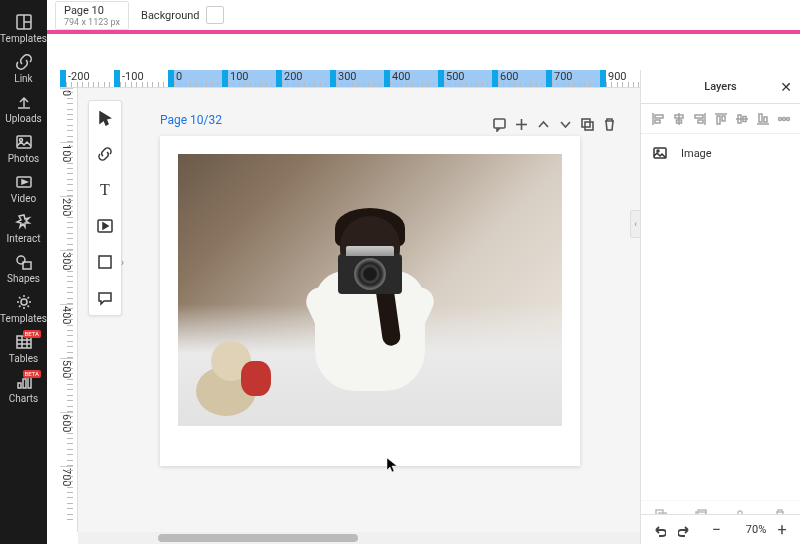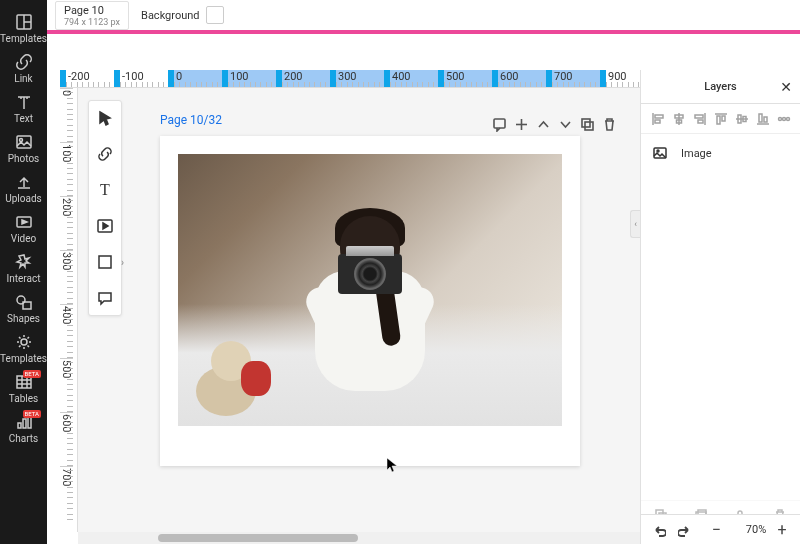--- a/index.html
+++ b/index.html
@@ -84,37 +84,31 @@
     <span>Templates</span>
   </div>
   <div class="rail-item">
     <svg>
         <path d="M7 11a4 4 0 0 1 0-6l2-2a4 4 0 0 1 6 6M11 7a4 4 0 0 1 0 6l-2 2a4 4 0 0 1-6-6"></path>
       </svg>
     <span>Link</span>
   </div>
   <div class="rail-item">
     <svg>
-        <path d="M3 4h12M9 4v12M6 4v2M12 4v2"></path>
-      </svg>
-    <span>Text</span>
+        <path d="M9 14V5M5 9l4-4 4 4M3 15h12"></path>
+      </svg>
+    <span>Uploads</span>
   </div>
   <div class="rail-item">
     <svg>
         <rect x="2" y="3" width="14" height="12" rx="1"></rect>
         <circle cx="6" cy="7" r="1.5"></circle>
         <path d="M2 13l4-4 3 3 3-3 4 4"></path>
       </svg>
     <span>Photos</span>
-  </div>
-  <div class="rail-item">
-    <svg>
-        <path d="M9 14V5M5 9l4-4 4 4M3 15h12"></path>
-      </svg>
-    <span>Uploads</span>
   </div>
   <div class="rail-item">
     <svg>
         <rect x="2" y="4" width="14" height="10" rx="1"></rect>
         <path d="M7 7l5 2-5 2z" fill="#ccc"></path>
       </svg>
     <span>Video</span>
   </div>
   <div class="rail-item">
     <svg>

